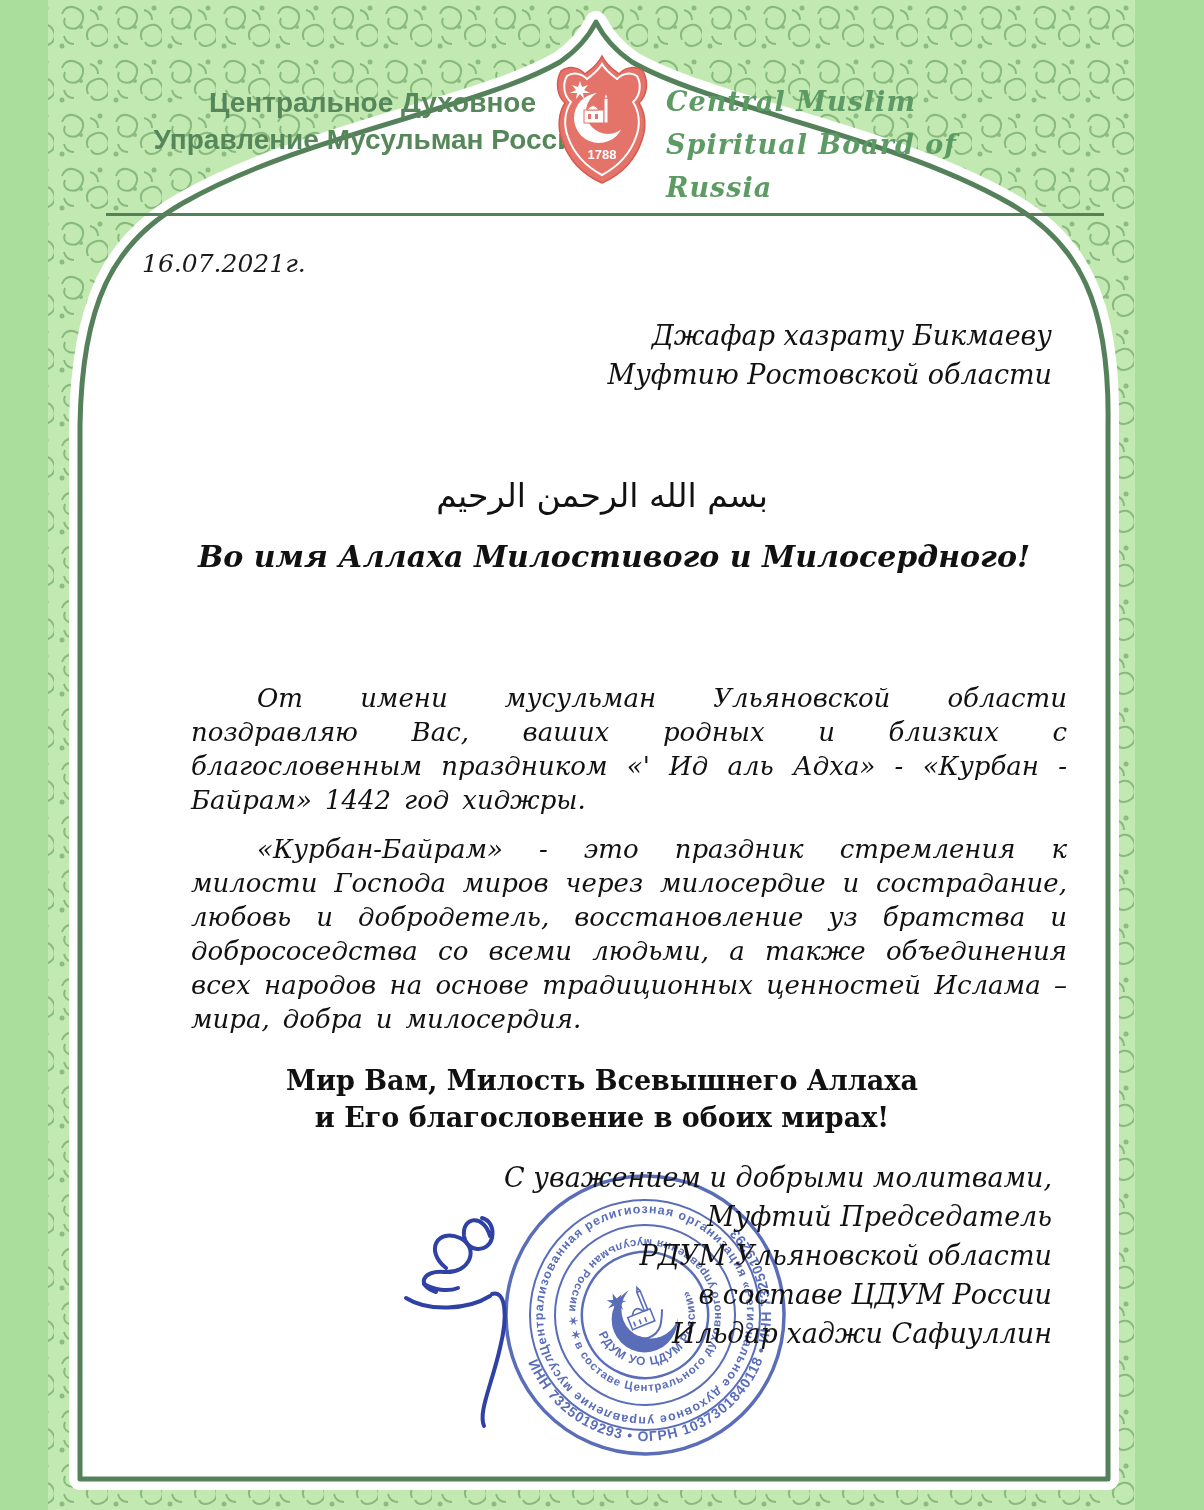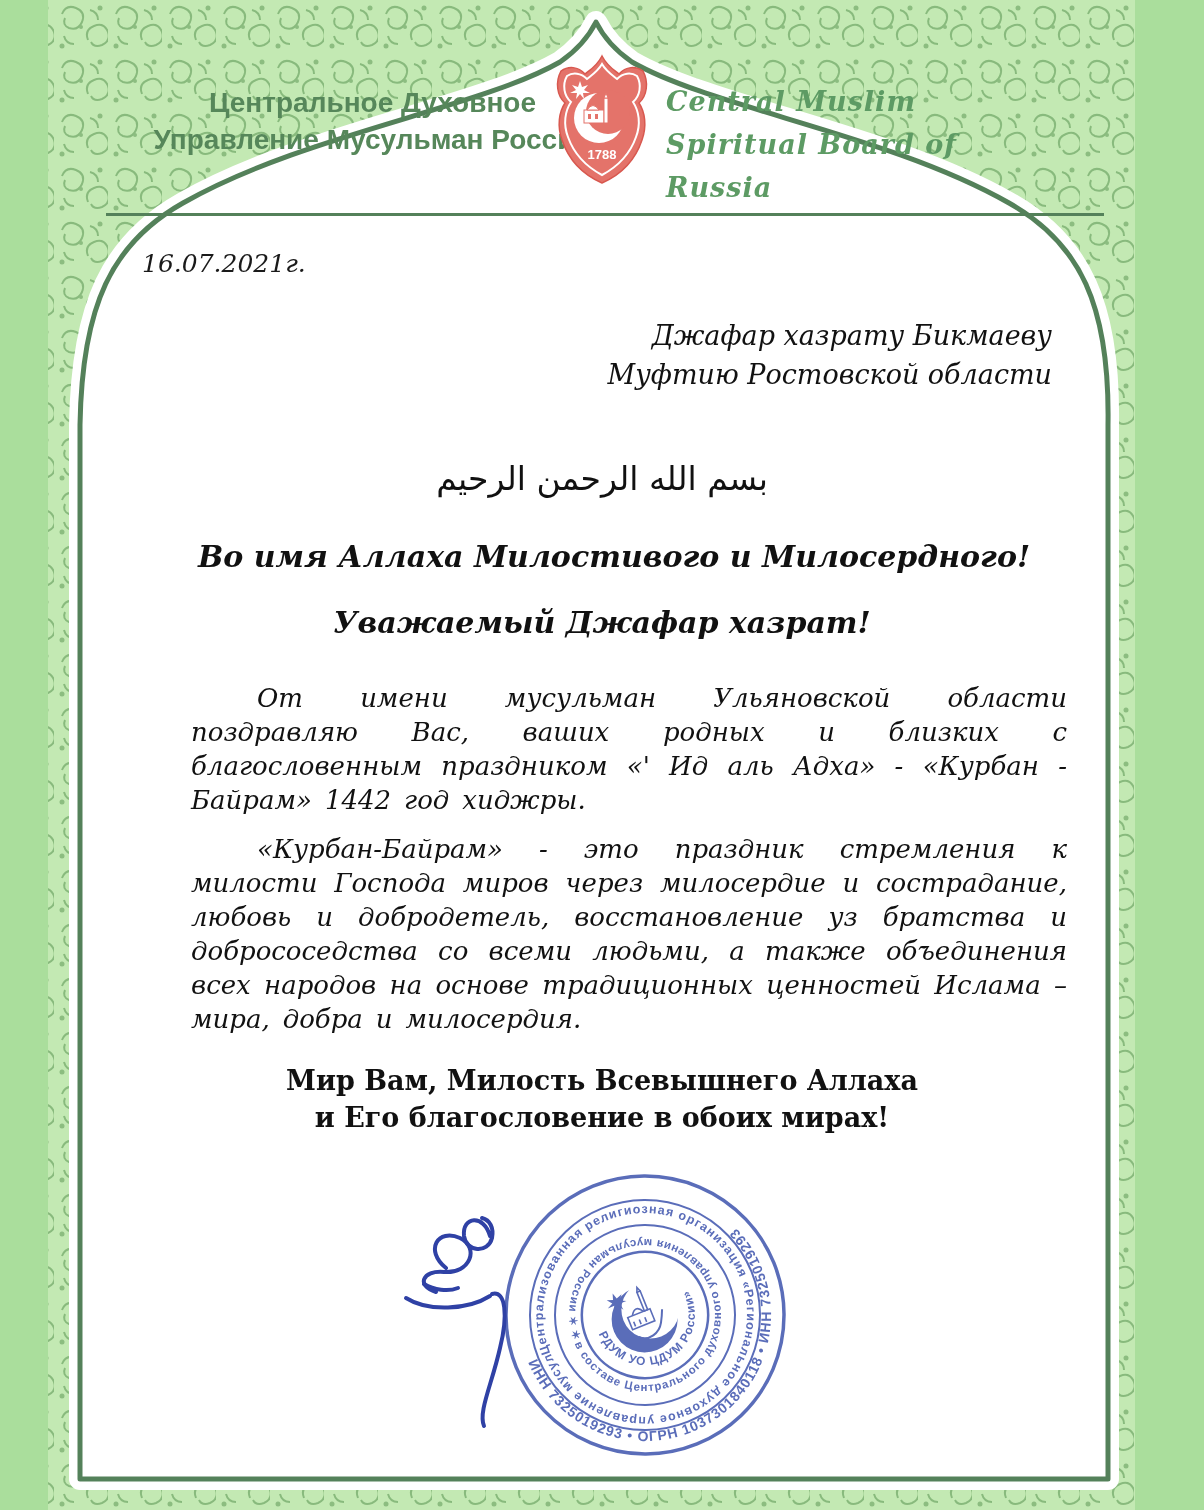--- a/index.html
+++ b/index.html
@@ -46,21 +46,21 @@
     left:142px;top:249px;
     font-style:italic;font-size:25px;color:#1a1a1a;z-index:2;
   }
   .addressee{
     left:552px;top:316px;width:500px;
     text-align:right;
     font-style:italic;font-size:27px;line-height:39px;
     color:#111;z-index:2;
   }
   .bismillah{
-    left:92px;top:459px;width:1020px;
+    left:92px;top:476px;width:1020px;
     text-align:center;direction:rtl;
     font-family:"DejaVu Sans", sans-serif;
     font-size:33px;color:#111;z-index:2;
   }
   .h-invocation{
     left:104px;top:539px;width:1020px;text-align:center;
     font-style:italic;font-weight:bold;font-size:30px;color:#111;z-index:2;
   }
   .h-salutation{
     left:92px;top:605px;width:1020px;text-align:center;
@@ -170,21 +170,20 @@
   <div class="abs title-rule"></div>
 
   <div class="abs date">16.07.2021г.</div>
   <div class="abs addressee">
     <div>Джафар хазрату Бикмаеву</div>
     <div>Муфтию Ростовской области</div>
   </div>
 
   <div class="abs bismillah">بسم الله الرحمن الرحيم</div>
   <div class="abs h-invocation">Во имя Аллаха Милостивого и Милосердного!</div>
-  <div class="abs h-salutation">Уважаемый Джафар хазрат!</div>
 
   <div class="abs body-text">
     <p>От имени мусульман Ульяновской области поздравляю Вас, ваших родных и близких с благословенным праздником «' Ид аль Адха» - «Курбан - Байрам» 1442 год хиджры.</p>
     <p>«Курбан-Байрам» - это праздник стремления к милости Господа миров через милосердие и сострадание, любовь и добродетель, восстановление уз братства и добрососедства со всеми людьми, а также объединения всех народов на основе традиционных ценностей Ислама – мира, добра и милосердия.</p>
   </div>
 
   <div class="abs blessing">
     <div>Мир Вам, Милость Всевышнего Аллаха</div>
     <div>и Его благословение в обоих мирах!</div>
   </div>
@@ -223,20 +222,27 @@
           <path d="M -12 -4 q 6 -10 12 0"></path>
           <rect x="1" y="-24" width="3.5" height="20"></rect>
           <path d="M 1 -24 l 1.8 -4.5 l 1.7 4.5"></path>
           <path d="M -13 2 v 5 M -7 2 v 5 M -1 2 v 5"></path>
         </g>
         <path d="M -14 18 q 6 6 14 4 q 8 -2 12 -9 q 3 -5 6 -12" fill="none" stroke="#4459b0" stroke-width="2"></path>
       </g>
     </g>
   </svg>
 
+  <div class="abs closing">
+    <div>С уважением и добрыми молитвами,</div>
+    <div>Муфтий Председатель</div>
+    <div>РДУМ Ульяновской области</div>
+    <div>в составе ЦДУМ России</div>
+    <div>Ильдар хаджи Сафиуллин</div>
+  </div>
 
   <svg class="abs signature" width="130" height="235" viewBox="0 0 130 235">
     <g fill="none" stroke="#2f41a5" stroke-width="4" stroke-linecap="round">
       <path d="M 96 38 C 90 16 68 18 70 38 C 72 54 94 56 98 40 C 100 30 96 22 88 20"></path>
       <path d="M 52 70 C 30 52 44 30 66 40 C 86 50 76 76 50 74 C 28 72 22 88 42 94"></path>
       <path d="M 12 100 C 34 114 74 112 96 98"></path>
       <path d="M 98 96 C 112 92 114 118 106 150 C 98 186 84 214 90 228"></path>
       <path d="M 30 86 C 40 92 54 94 64 90"></path>
     </g>
   </svg>

